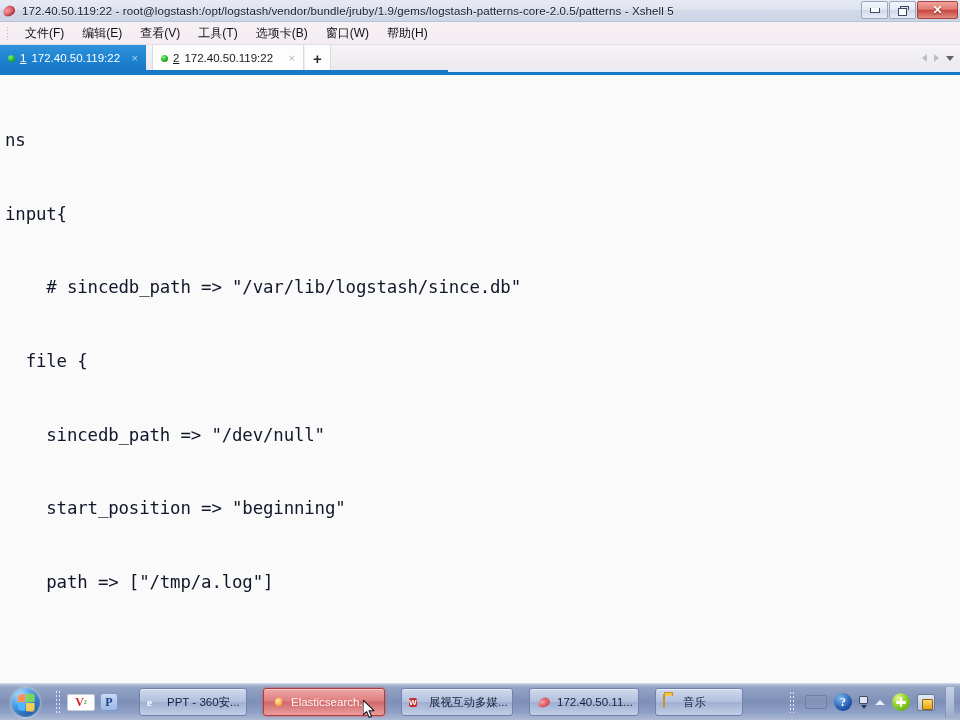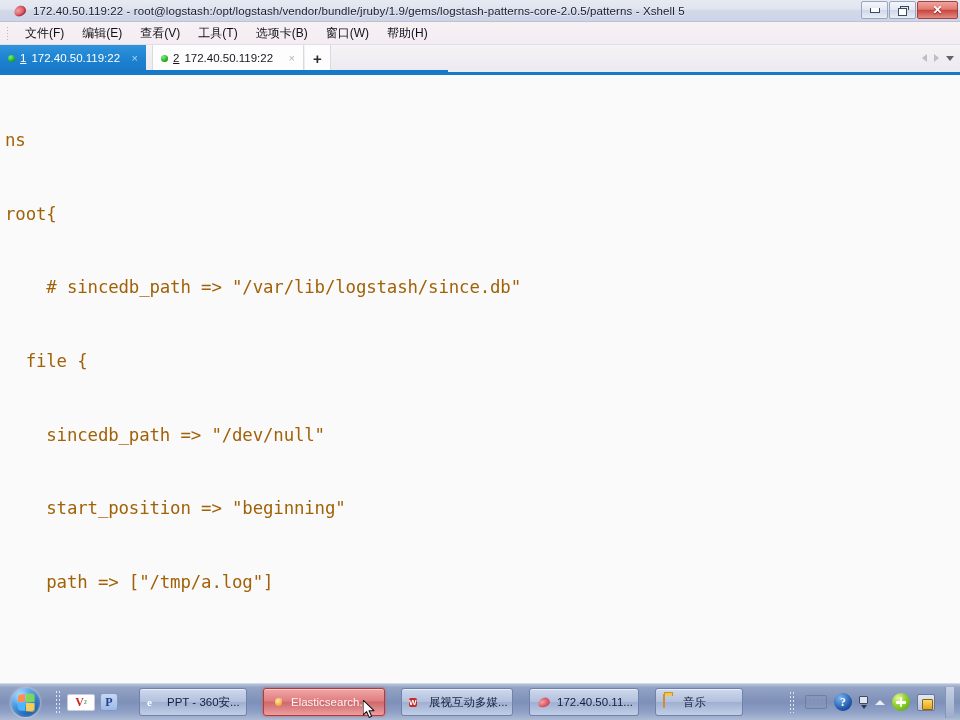--- a/index.html
+++ b/index.html
@@ -11,21 +11,21 @@
   }
 
   #app { position: relative; width: 960px; height: 720px; }
 
   
   .titlebar {
     position: absolute; left: 0; top: 0; width: 960px; height: 22px;
     background: linear-gradient(to bottom, #e7eaf2 0%, #dfe4ee 45%, #d2d9e8 46%, #ccd4e6 100%);
     border-bottom: 1px solid #b9c2d6;
     display: flex; align-items: center;
-    padding-left: 12px;
+    padding-left: 1px;
   }
   .title-icon {
     width: 16px; height: 16px; flex: 0 0 16px;
     position: relative; margin-right: 5px;
   }
   .title-icon .swirl {
     position: absolute; left: 2px; top: 3px; width: 12px; height: 10px;
     background: radial-gradient(ellipse at 35% 40%, #f2a0a8 0%, #e0636f 45%, #c0303f 100%);
     border-radius: 60% 40% 55% 45% / 60% 55% 45% 40%;
     transform: rotate(-18deg);
@@ -133,21 +133,21 @@
   }
 
   
   .terminal {
     position: absolute; left: 0; top: 75px; width: 960px; height: 608px;
     background: #fbfafb;
     padding: 4px 0 16px 5px;
     font-family: "DejaVu Sans Mono", "Liberation Mono", monospace;
     font-size: 17.4px;
     line-height: 24.55px;
-    color: #a16207;
+    color: #0f172a;
     white-space: pre;
     overflow: hidden;
     letter-spacing: -0.15px;
   }
   .term-line { height: 24.55px; }
 
   
   .taskbar {
     position: absolute; left: 0; bottom: 0; width: 960px; height: 37px;
     background: linear-gradient(to bottom, #b9c3da 0%, #93a3c4 10%, #7e90b8 50%, #8ea0c6 78%, #aebbd4 100%);
@@ -369,21 +369,21 @@
       <span class="tri-l"></span>
       <span class="tri-r"></span>
       <span class="tri-d"></span>
     </div>
   </div>
 
   <div class="blue-rule"></div>
 
   <div class="terminal">
     <div class="term-line">ns</div>
-    <div class="term-line">root{</div>
+    <div class="term-line">input{</div>
     <div class="term-line">    # sincedb_path =&gt; "/var/lib/logstash/since.db"</div>
     <div class="term-line">  file {</div>
     <div class="term-line">    sincedb_path =&gt; "/dev/null"</div>
     <div class="term-line">    start_position =&gt; "beginning"</div>
     <div class="term-line">    path =&gt; ["/tmp/a.log"]</div>
     
     
     
     
     

